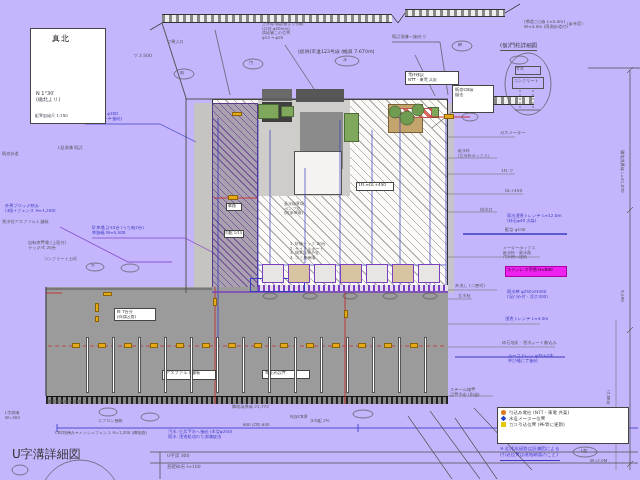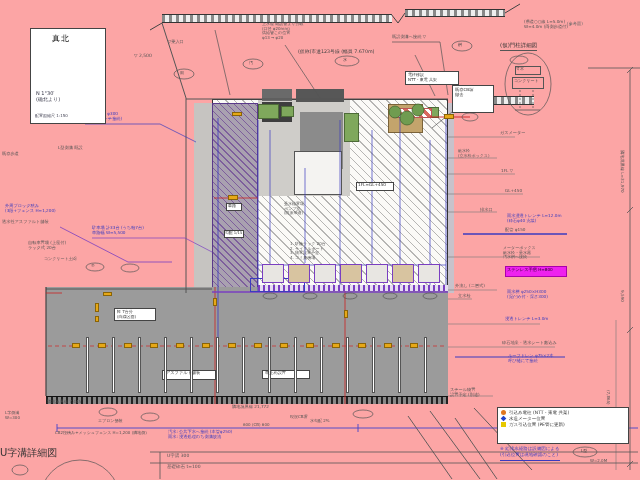--- a/index.html
+++ b/index.html
@@ -1,16 +1,16 @@
 <!DOCTYPE html>
 <html><head>
 <meta charset="utf-8">
 <style>
   html,body{margin:0;padding:0;background:#fff;}
-  #canvas{position:relative;width:640px;height:480px;background:#fca5a5;overflow:hidden;
+  #canvas{position:relative;width:640px;height:480px;background:#c4b5fd;overflow:hidden;
           font-family:"DejaVu Sans",sans-serif;}
   #areas,#over,#texts{position:absolute;inset:0;}
   #veclayer{position:absolute;left:0;top:0;}
   .r{position:absolute;}
   .wbox{background:#ffffff;border:1px solid #444;box-sizing:border-box;}
   .obox{background:transparent;border:1px solid #555;box-sizing:border-box;}
   .bluebox{background:transparent;border:1px solid #3b3bbf;box-sizing:border-box;}
   .mag{background:#ee22ee;border:1px solid #aa00aa;box-sizing:border-box;}
   .grn{background:#7fa85c;border:1px solid #4d6b37;box-sizing:border-box;}
   .tan{background:#c3a46c;border:1px solid #7a6238;box-sizing:border-box;}
@@ -24,21 +24,21 @@
   .stripe{background:#fff;border:1px solid #555;box-sizing:border-box;}
   .ytick{background:#e6a817;border:1px solid #8a6408;box-sizing:border-box;}
   .t{position:absolute;white-space:pre;line-height:1.18;color:#4a4a4a;transform-origin:0 0;}
   .legend-row{display:flex;align-items:center;gap:3px;margin:1px 2px;}
   .legend-ico{width:5px;height:5px;display:inline-block;flex:none;}
   .legend-lab{font-size:4.5px;color:#333;white-space:nowrap;}
   #north-box-title{position:absolute;left:52px;top:33px;font-size:8px;color:#222;letter-spacing:1px;}
   #north-angle{position:absolute;left:36px;top:90px;font-size:5px;color:#334;line-height:1.2;white-space:pre;}
   #north-scale{position:absolute;left:35px;top:113px;font-size:4px;color:#445;}
   #detail-title{position:absolute;left:500px;top:42px;font-size:5.5px;color:#333;border-bottom:1px solid #555;padding-bottom:1px;}
-  #gutter-title{position:absolute;left:0;top:446px;font-size:10px;color:#333;}
+  #gutter-title{position:absolute;left:12px;top:446px;font-size:12px;color:#333;}
   #legend-notes{position:absolute;left:500px;top:446px;font-size:4.5px;color:#3b3bbf;line-height:1.3;white-space:pre;border-bottom:1px solid #3b3bbf;padding-bottom:2px;}
 </style>
 </head>
 <body>
 
 <div id="canvas">
   <div id="areas">
       <div class="r bhatch" style="left: 212px; top: 99px; width: 236px; height: 194px;"></div>
       <div class="r r" style="left: 448px; top: 103px; width: 6px; height: 190px; background: rgb(199, 194, 203);"></div>
       <div class="r r" style="left: 194px; top: 103px; width: 18px; height: 192px; background: rgb(198, 196, 193);"></div>

